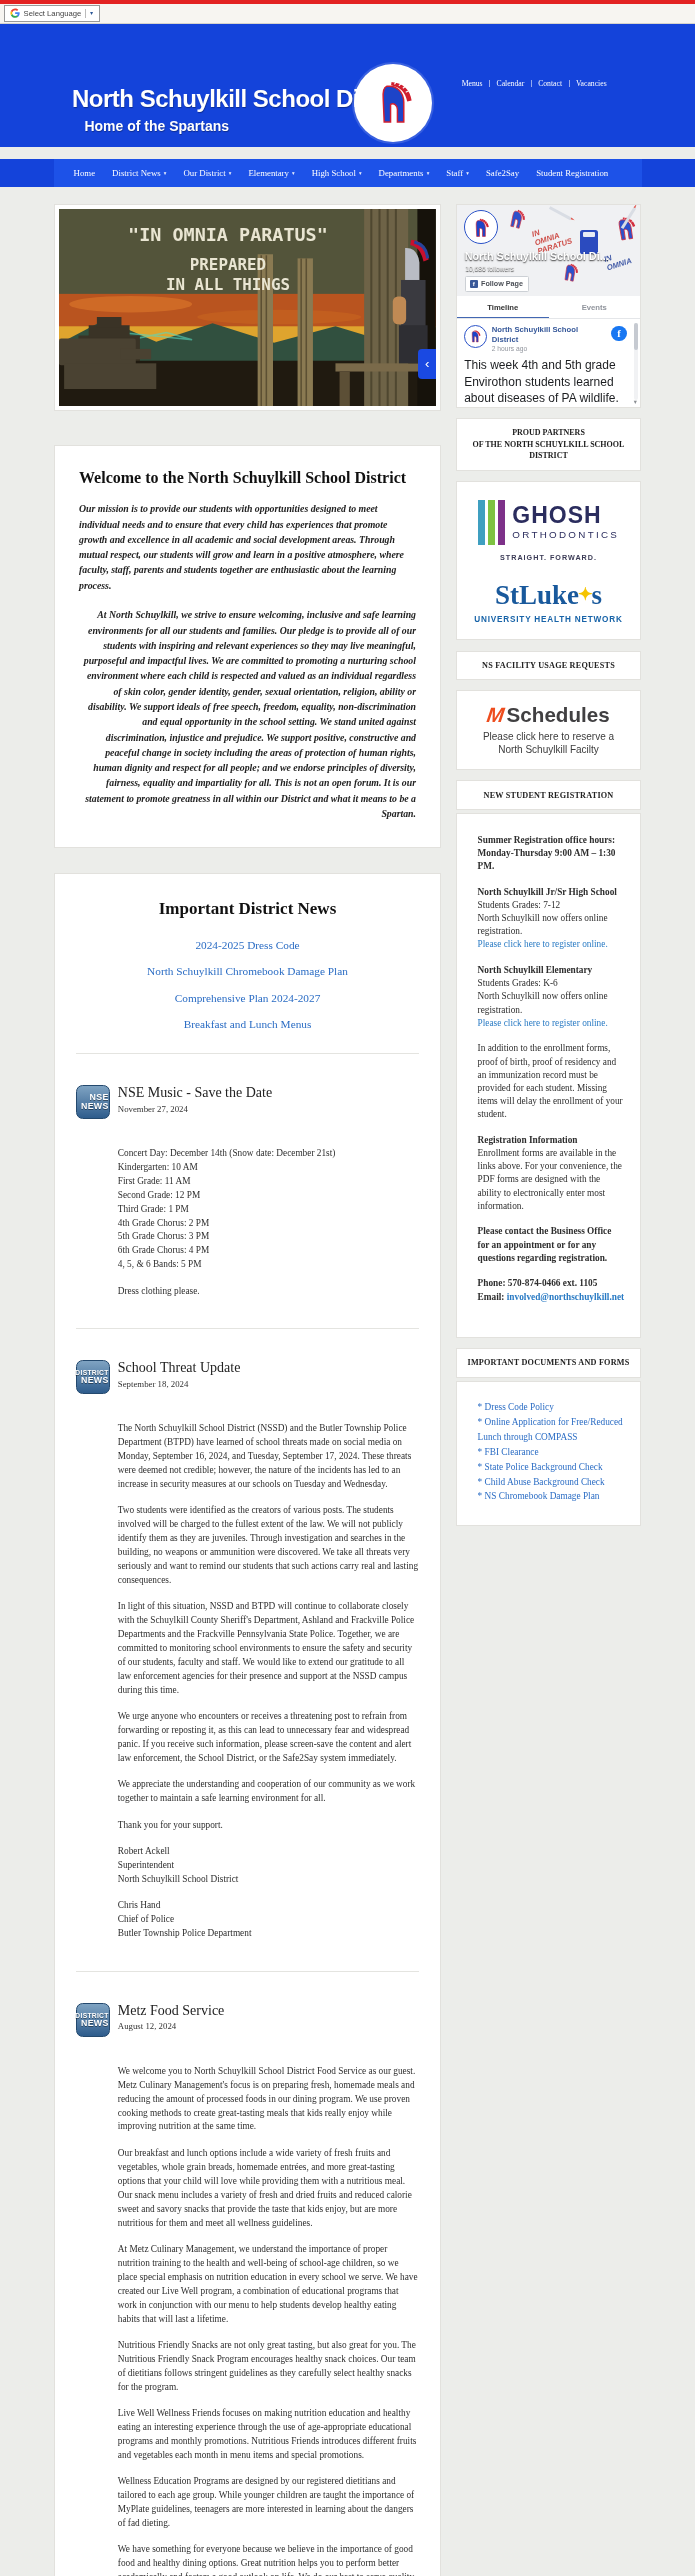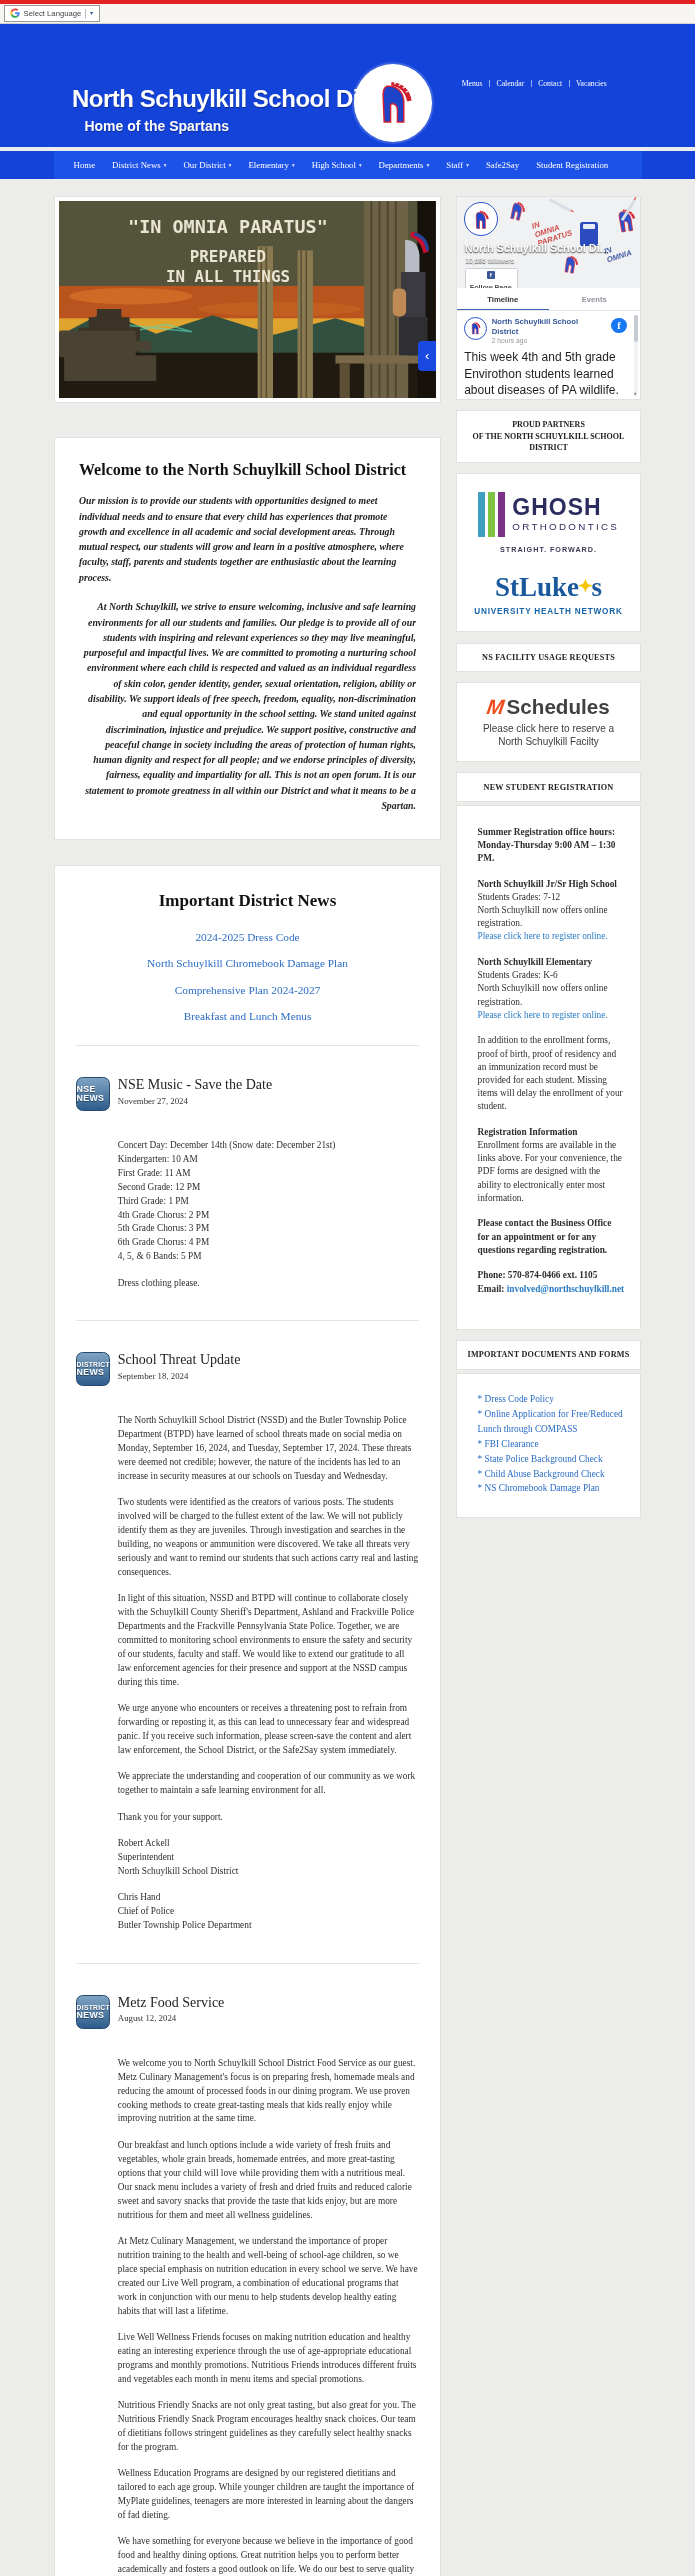--- a/index.html
+++ b/index.html
@@ -19,21 +19,21 @@
   .brand { position:absolute; left:72px; top:61px; color:#fff; font-family:"Liberation Sans",sans-serif; }
   .brand h1 { font-size:24px; font-weight:bold; letter-spacing:-0.5px; text-shadow:0.5px 1px 1px rgba(0,0,0,.35); }
   .brand .tagline { font-size:14px; font-weight:bold; margin:5.2px 0 0 12.4px; text-shadow:0.5px 1px 1px rgba(0,0,0,.35); }
   .logo-circle { position:absolute; left:354px; top:40px; width:78px; height:78px; background:#fff; border-radius:50%; z-index:6; display:flex; align-items:center; justify-content:center; box-shadow:0 0 0 2.1px rgba(255,255,255,.15); }
   .logo-circle svg { width:49px; height:49px; }
   .quick-links { position:absolute; left:455px; top:55px; display:flex; align-items:center; color:#fff; font-size:7.7px; }
   .quick-links a { color:#fff; padding:0 6.7px; }
   .ql-div { width:0.5px; height:6.7px; background:rgba(255,255,255,.55); }
 
   .nav-wrap { background:#1443da; }
-  .main-nav { width:588px; margin:4px auto; background:#1d52e8; height:28px; display:flex; align-items:center; padding-left:19.6px; }
+  .main-nav { width:588px; margin:12px auto; background:#1d52e8; height:28px; display:flex; align-items:center; padding-left:19.6px; }
   .main-nav a { color:#fff; font-size:8.8px; margin-right:17px; display:flex; align-items:center; gap:3.1px; }
   .main-nav .caret { font-size:5.2px; opacity:.9; }
 
   
   .page-grid { width:588px; margin:17px auto 0; display:grid; grid-template-columns:387px 185px; column-gap:15px; align-items:start; }
   .card { background:#fff; border:0.5px solid #e2e1dd; }
 
   
   .hero-card { padding:4.1px; position:relative; }
   .hero-card svg.hero { display:block; width:100%; height:197px; }
@@ -45,21 +45,21 @@
   .welcome-card p { font-style:italic; font-weight:600; font-size:9.8px; line-height:1.56; color:#222; margin-bottom:14.4px; }
   .welcome-card p:last-child { margin-bottom:0;text-align:right; }
 
   
   .news-card { margin-top:25px; padding:25px 20.6px 36px; }
   .news-card h2.news-title { text-align:center; font-size:17px; color:#111; margin-bottom:19.6px; }
   .top-links { text-align:center; margin-bottom:23px; }
   .top-links a { display:block; color:#2a6cc4; font-size:11.3px; margin:14.4px 0; }
   .nb-hr, .item-hr { border:0; border-top:0.5px solid #e4e4e0; margin:17.5px 0; }
   .news-item { display:grid; grid-template-columns:34px 1fr; column-gap:8.2px; padding-top:13.4px; }
-  .badge { width:34px; height:34px; border-radius:6.7px; background:linear-gradient(#7fa3c2,#2e5c8c); border:0.5px solid #24496e; color:#fff; font-family:"Liberation Sans",sans-serif; font-weight:bold; display:flex; flex-direction:column; align-items:flex-start; justify-content:center; line-height:1.05; text-shadow:0 0.5px 0.5px rgba(0,0,0,.4); }
+  .badge { width:34px; height:34px; border-radius:6.7px; background:linear-gradient(#7fa3c2,#2e5c8c); border:0.5px solid #24496e; color:#fff; font-family:"Liberation Sans",sans-serif; font-weight:bold; display:flex; flex-direction:column; align-items:flex-end; justify-content:center; line-height:1.05; text-shadow:0 0.5px 0.5px rgba(0,0,0,.4); }
   .badge span { letter-spacing:0.3px; }
   .news-head .ni-title { font-size:14px; color:#222; }
   .news-head .ni-date { font-size:8.8px; color:#333; margin-top:2.6px; }
   .news-body { margin-top:15.5px; font-size:9.3px; line-height:1.5; color:#2e2e2e; }
   .news-body .nb-p { margin:12.4px 0; }
   .nb-biglink a, .inline-link-bold { color:#1763be; font-weight:bold; }
   a.inline-link { color:#2a7bc4; }
   .nb-lines { margin:12.4px 0; }
 
   
@@ -74,21 +74,21 @@
   .fb-doodle.blue { color:#27439b; }
   .fb-calc { position:absolute; width:17.5px; height:24px; background:#2b4bbf; border-radius:2.6px; }
   .fb-calc::after { content:""; position:absolute; left:2.6px; top:2.6px; right:2.6px; height:5.2px; background:#e8ecf5; border-radius:1px; }
   .fb-pencil { position:absolute; width:2.6px; height:24px; background:#d9dde4; transform:rotate(32deg); }
   .fb-pencil::after { content:""; position:absolute; top:-3.6px; left:0; border-left:1.3px solid transparent; border-right:1.3px solid transparent; border-bottom:4.1px solid #e0534a; }
   .fb-helmet { position:absolute; opacity:.92; }
   .fb-avatar { position:absolute; left:6.7px; top:5.7px; width:34px; height:34px; border-radius:50%; background:#fff; border:1.5px solid #2b53c8; display:flex; align-items:center; justify-content:center; }
   .fb-avatar svg { width:21.6px; height:21.6px; }
   .fb-name { position:absolute; left:7.7px; top:45px; color:#fff; font-size:10.8px; font-weight:bold; text-shadow:0 0.5px 1.5px rgba(0,0,0,.8); }
   .fb-followers { position:absolute; left:8.2px; top:60px; color:#f2f2f2; font-size:6.7px; text-shadow:0 0.5px 1px rgba(0,0,0,.8); }
-  .fb-follow { position:absolute; left:7.7px; top:71px; background:#fff; border:0.5px solid #ccd0d5; border-radius:1.5px; padding:2.6px 5.2px 2.6px 4.1px; font-size:7.2px; font-weight:bold; color:#4b4f56; display:inline-flex; align-items:center; gap:3.1px; cursor:pointer;flex-direction:column; }
+  .fb-follow { position:absolute; left:7.7px; top:71px; background:#fff; border:0.5px solid #ccd0d5; border-radius:1.5px; padding:2.6px 5.2px 2.6px 4.1px; font-size:7.2px; font-weight:bold; color:#4b4f56; display:inline-flex; align-items:center; gap:3.1px; cursor:pointer; }
   .fb-follow .fbsq { width:8.2px; height:8.2px; background:#3b5998; color:#fff; font-weight:bold; font-size:6.2px; text-align:center; line-height:8.2px; border-radius:1px; }
   .fb-tabs { height:23px; border-bottom:0.5px solid #e4e6e9; display:flex; }
   .fb-tab { flex:1; text-align:center; line-height:23px; font-size:7.7px; font-weight:bold; color:#90949c; cursor:pointer; }
   .fb-tab.active { color:#333; border-bottom:1.5px solid #4267b2; }
   .fb-scroll { position:relative; height:90px; overflow:hidden; padding:6.2px 12.4px 0 7.2px; }
   .fb-post-head { display:flex; gap:4.6px; }
   .fb-post-avatar { width:23px; height:23px; border-radius:50%; background:#fff; border:1px solid #2b53c8; flex:0 0 23px; display:flex; align-items:center; justify-content:center; }
   .fb-post-avatar svg { width:14.4px; height:14.4px; }
   .fb-post-name { font-size:7.7px; font-weight:bold; color:#365899; line-height:1.25; width:103px; }
   .fb-post-time { font-size:6.7px; color:#90949c; margin-top:1px; }
@@ -325,22 +325,22 @@
             </div>
             <div class="news-head">
               <div class="ni-title">Metz Food Service</div>
               <div class="ni-date">August 12, 2024</div>
             </div>
             <div></div>
             <div class="news-body">
               <p class="nb-p">We welcome you to North Schuylkill School District Food Service as our guest. Metz Culinary Management's focus is on preparing fresh, homemade meals and reducing the amount of processed foods in our dining program. We use proven cooking methods to create great-tasting meals that kids really enjoy while improving nutrition at the same time.</p>
               <p class="nb-p">Our breakfast and lunch options include a wide variety of fresh fruits and vegetables, whole grain breads, homemade entrées, and more great-tasting options that your child will love while providing them with a nutritious meal. Our snack menu includes a variety of fresh and dried fruits and reduced calorie sweet and savory snacks that provide the taste that kids enjoy, but are more nutritious for them and meet all wellness guidelines.</p>
               <p class="nb-p">At Metz Culinary Management, we understand the importance of proper nutrition training to the health and well-being of school-age children, so we place special emphasis on nutrition education in every school we serve. We have created our Live Well program, a combination of educational programs that work in conjunction with our menu to help students develop healthy eating habits that will last a lifetime.</p>
+              <p class="nb-p">Nutritious Friendly Snacks are not only great tasting, but also great for you. The Nutritious Friendly Snack Program encourages healthy snack choices. Our team of dietitians follows stringent guidelines as they carefully select healthy snacks for the program.</p>
               <p class="nb-p">Live Well Wellness Friends focuses on making nutrition education and healthy eating an interesting experience through the use of age-appropriate educational programs and monthly promotions. Nutritious Friends introduces different fruits and vegetables each month in menu items and special promotions.</p>
-              <p class="nb-p">Nutritious Friendly Snacks are not only great tasting, but also great for you. The Nutritious Friendly Snack Program encourages healthy snack choices. Our team of dietitians follows stringent guidelines as they carefully select healthy snacks for the program.</p>
               <p class="nb-p">Wellness Education Programs are designed by our registered dietitians and tailored to each age group. While younger children are taught the importance of MyPlate guidelines, teenagers are more interested in learning about the dangers of fad dieting.</p>
               <p class="nb-p">We have something for everyone because we believe in the importance of good food and healthy dining options. Great nutrition helps you to perform better academically and fosters a good outlook on life. We do our best to serve quality food and a diverse menu daily.</p>
               <hr class="nb-hr">
 
 </div>
           </article>
         </div>
     </section>
   </main>
 

